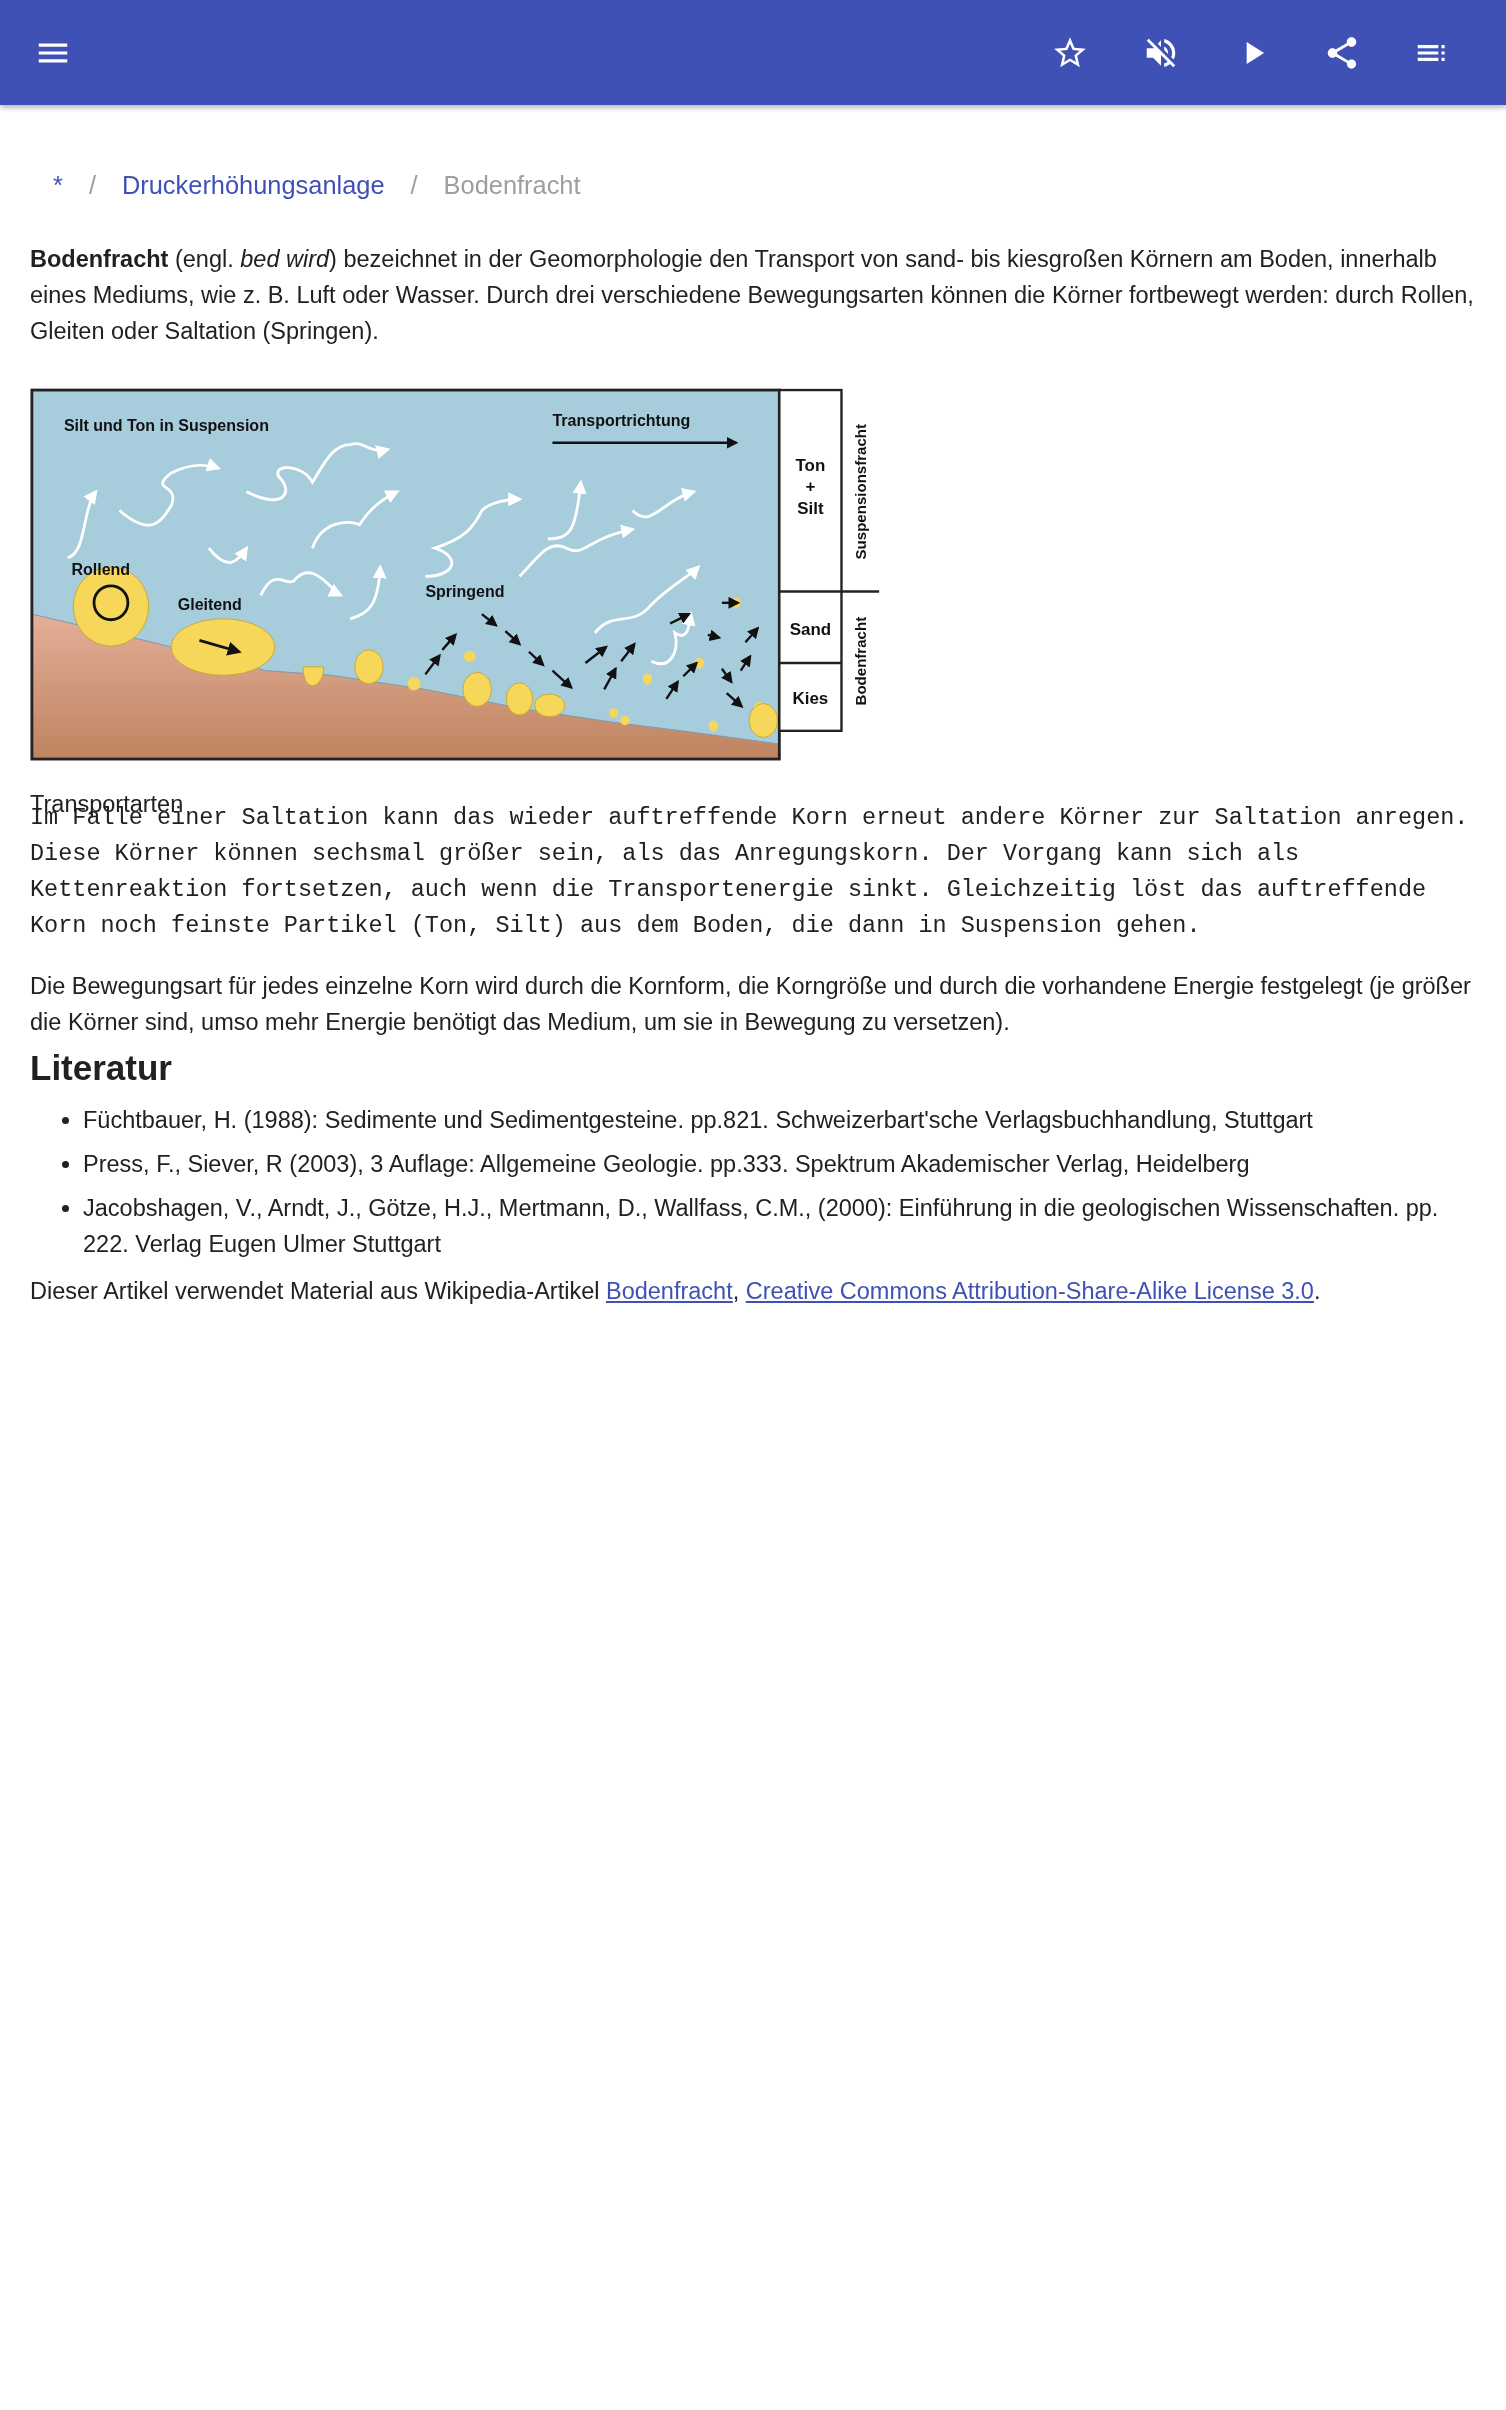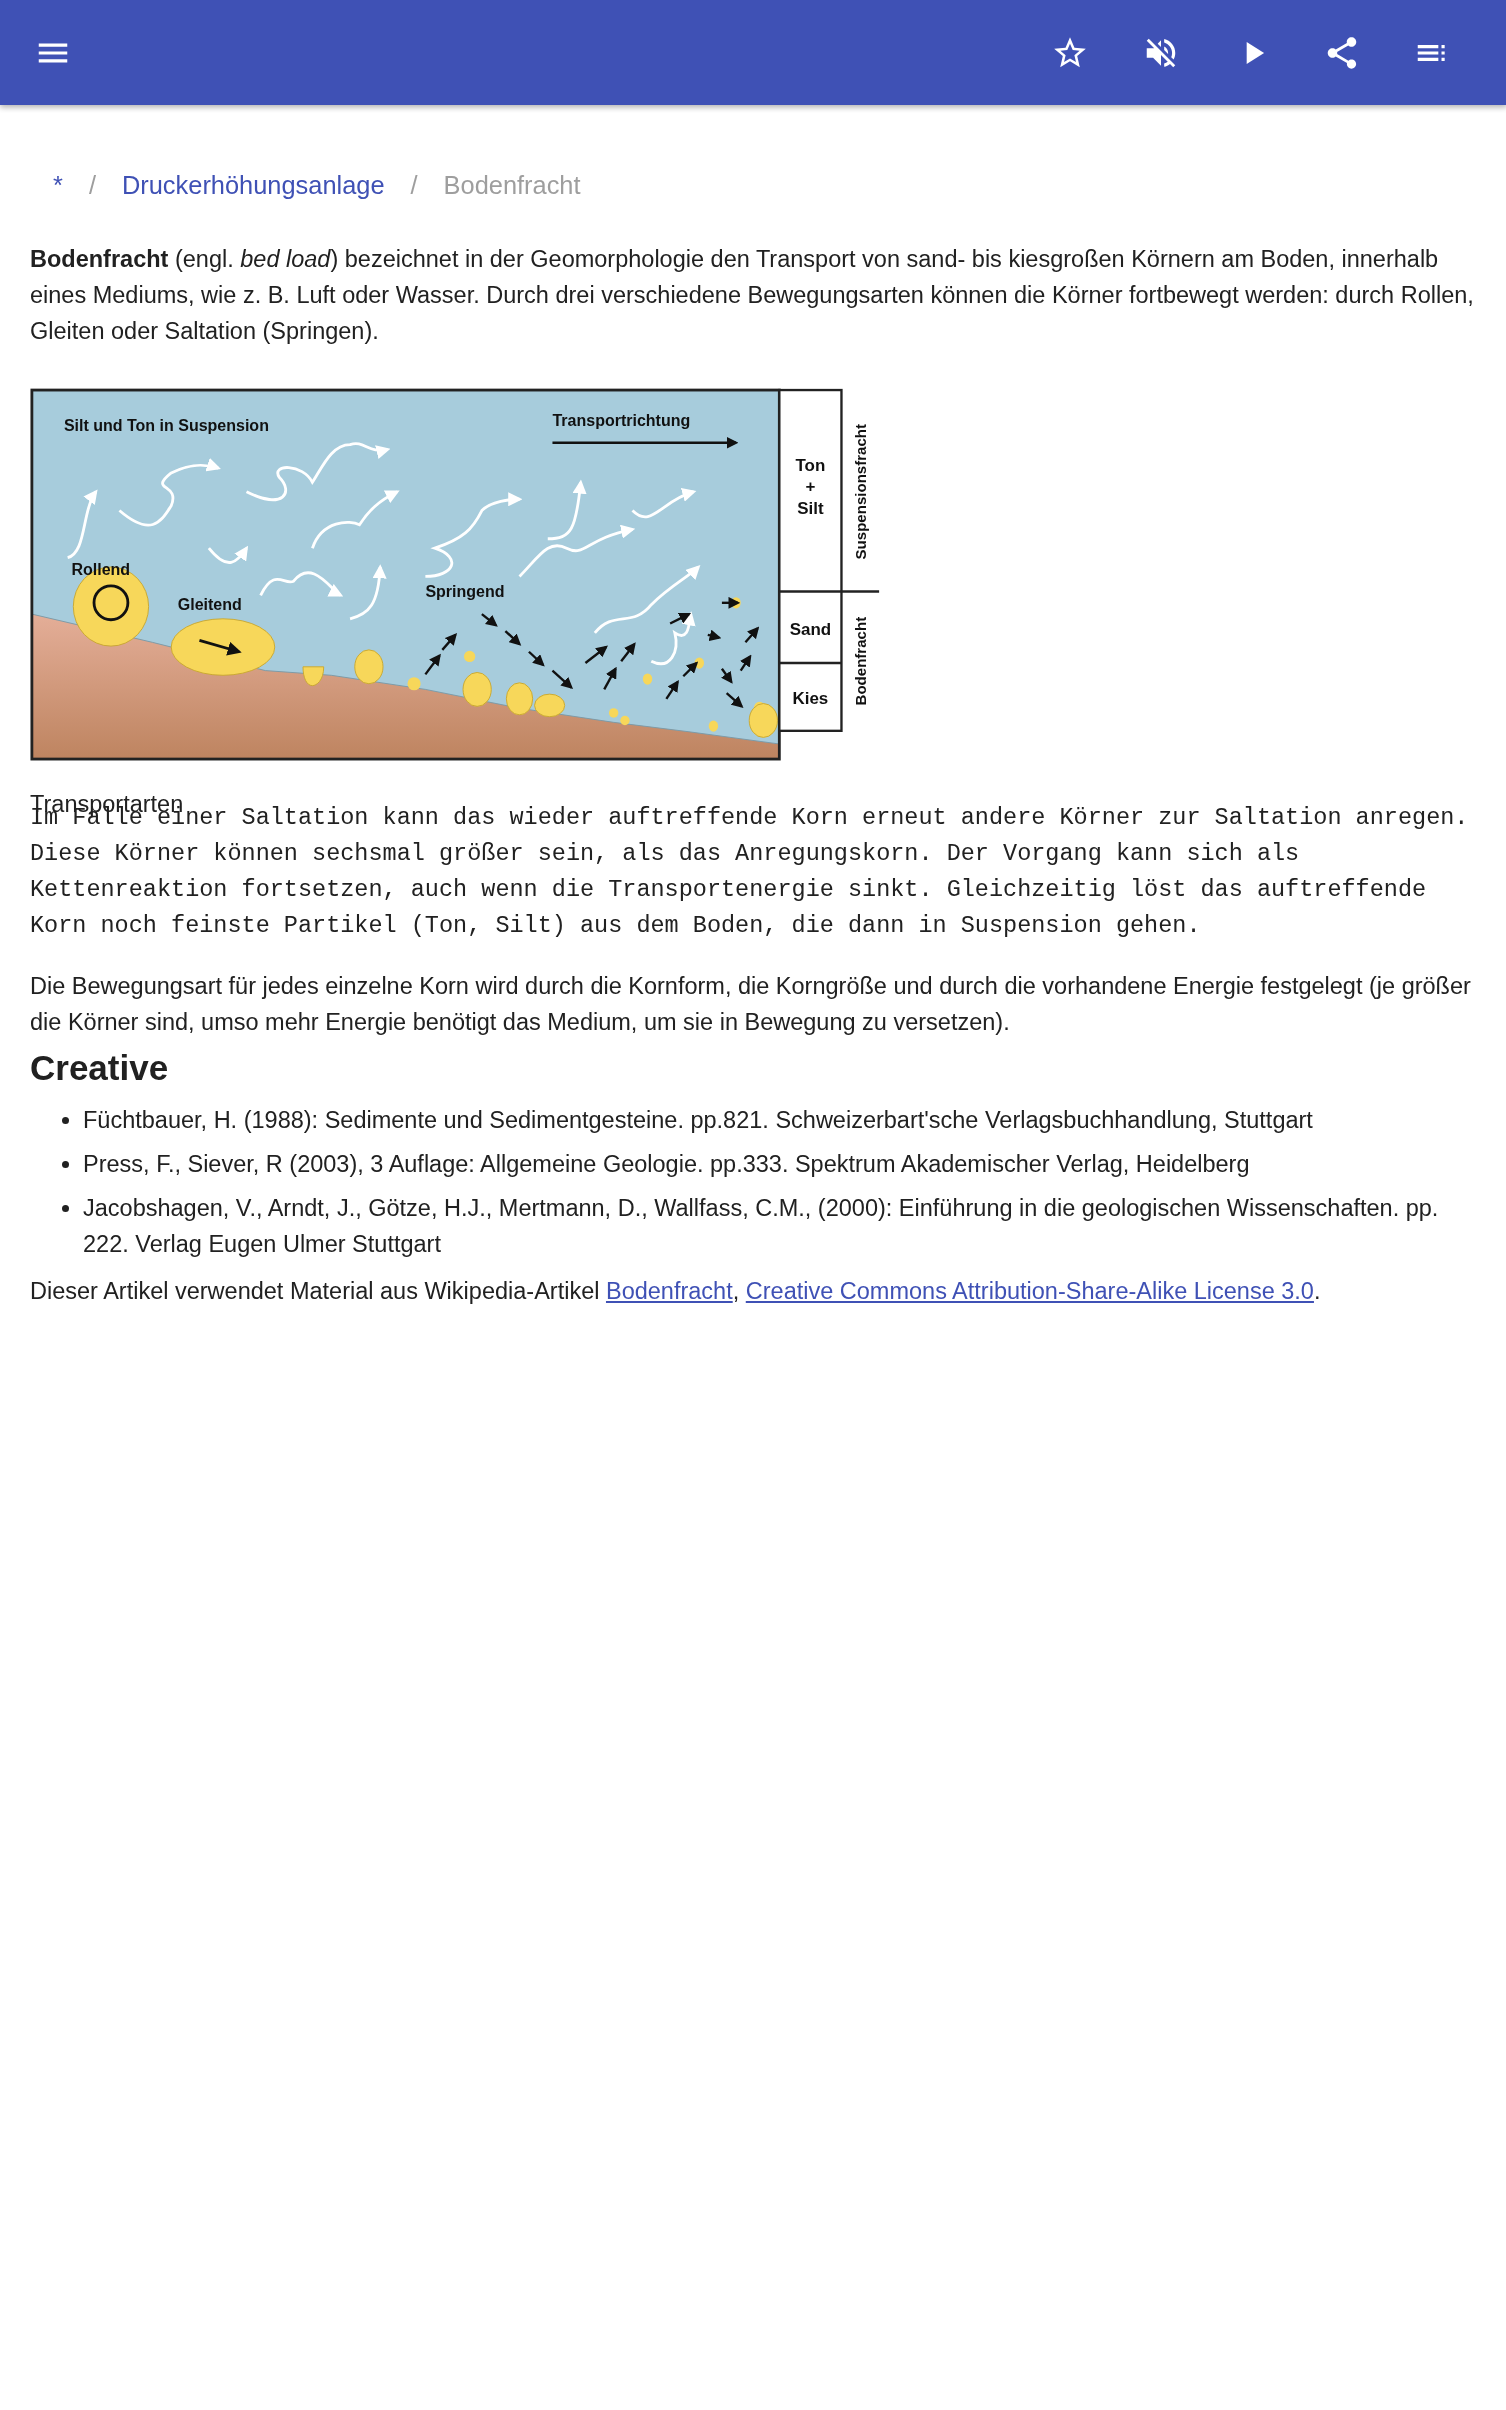--- a/index.html
+++ b/index.html
@@ -57,21 +57,21 @@
         <path d="M3 7h13v2H3zm0 4h13v2H3zm0 4h13v2H3zm15-8h2v2h-2zm0 4h2v2h-2zm0 4h2v2h-2z"></path>
       </svg>
   </div>
 </div>
 
 <div class="crumbs">
   <span class="lnk">*</span><span class="sep">/</span><span class="lnk">Druckerhöhungsanlage</span><span class="sep">/</span><span class="cur">Bodenfracht</span>
 </div>
 
 <div class="content">
-  <div class="p1"><b>Bodenfracht</b><span> (engl. </span><i>bed load</i><span>) bezeichnet in der Geomorphologie den Transport von sand- bis kiesgroßen Körnern am Boden, innerhalb eines Mediums, wie z. B. Luft oder Wasser. Durch drei verschiedene Bewegungsarten können die Körner fortbewegt werden: durch Rollen, Gleiten oder Saltation (Springen).</span></div>
+  <div class="p1"><b>Bodenfracht</b><span> (engl. </span><i>bed wird</i><span>) bezeichnet in der Geomorphologie den Transport von sand- bis kiesgroßen Körnern am Boden, innerhalb eines Mediums, wie z. B. Luft oder Wasser. Durch drei verschiedene Bewegungsarten können die Körner fortbewegt werden: durch Rollen, Gleiten oder Saltation (Springen).</span></div>
 
   <div class="fig">
     <svg width="851" height="375" viewBox="0 0 904 398" font-family="Liberation Sans, sans-serif" style="font-size:25px">
       <defs>
         <linearGradient id="gnd" x1="0" y1="0" x2="0" y2="1">
           <stop offset="0" stop-color="#E4AE98"></stop>
           <stop offset="1" stop-color="#BE8460"></stop>
         </linearGradient>
         <marker id="ah" viewBox="0 0 10 10" refX="8" refY="5" markerWidth="5" markerHeight="5" orient="auto">
             <path d="M0 0L10 5L0 10z" fill="#111"></path>
@@ -154,21 +154,21 @@
       <text x="829" y="336" font-size="18" font-weight="bold" fill="#111" text-anchor="middle">Kies</text>
       <text transform="translate(888,110) rotate(-90)" font-size="16" font-weight="bold" fill="#111" text-anchor="middle">Suspensionsfracht</text>
       <text transform="translate(888,290) rotate(-90)" font-size="16" font-weight="bold" fill="#111" text-anchor="middle">Bodenfracht</text>
     </svg>
   </div>
   <div class="cap">Transportarten</div>
 
   <div class="p2">Im Falle einer Saltation kann das wieder auftreffende Korn erneut andere Körner zur Saltation anregen. Diese Körner können sechsmal größer sein, als das Anregungskorn. Der Vorgang kann sich als Kettenreaktion fortsetzen, auch wenn die Transportenergie sinkt. Gleichzeitig löst das auftreffende Korn noch feinste Partikel (Ton, Silt) aus dem Boden, die dann in Suspension gehen.</div>
   <div class="p3">Die Bewegungsart für jedes einzelne Korn wird durch die Kornform, die Korngröße und durch die vorhandene Energie festgelegt (je größer die Körner sind, umso mehr Energie benötigt das Medium, um sie in Bewegung zu versetzen).</div>
 
-  <h2>Creative</h2>
+  <h2>Literatur</h2>
   <ul>
     <li>Füchtbauer, H. (1988): Sedimente und Sedimentgesteine. pp.821. Schweizerbart'sche Verlagsbuchhandlung, Stuttgart</li>
     <li>Press, F., Siever, R (2003), 3 Auflage: Allgemeine Geologie. pp.333. Spektrum Akademischer Verlag, Heidelberg</li>
     <li>Jacobshagen, V., Arndt, J., Götze, H.J., Mertmann, D., Wallfass, C.M., (2000): Einführung in die geologischen Wissenschaften. pp. 222. Verlag Eugen Ulmer Stuttgart</li>
   </ul>
 
   <div class="foot"><span>Dieser Artikel verwendet Material aus Wikipedia-Artikel </span><a>Bodenfracht</a><span>, </span><a>Creative Commons Attribution-Share-Alike License 3.0</a><span>.</span></div>
 </div>
 
 

